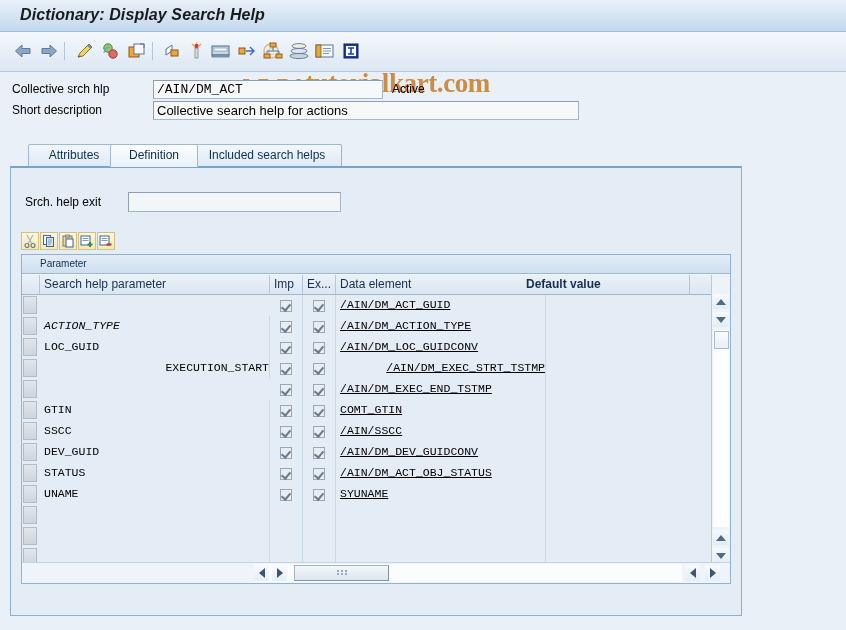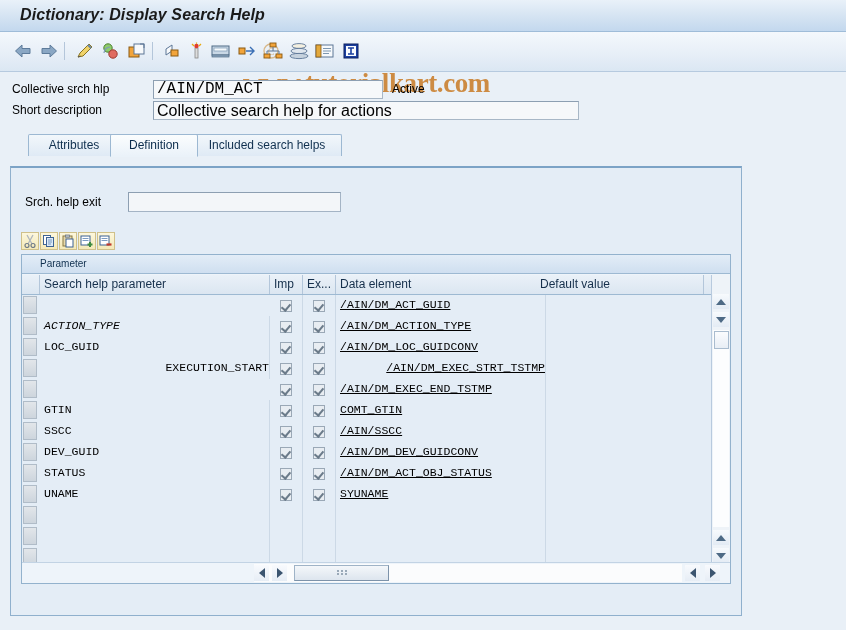--- a/index.html
+++ b/index.html
@@ -66,35 +66,35 @@
     line-height: 19px;
   }
   .field-input {
     position: absolute;
     height: 19px; box-sizing: border-box;
     background: #f6f8fa;
     border: 1px solid #a8b7c6;
     border-top-color: #8d9fb2;
     border-left-color: #8d9fb2;
     font-family: "Liberation Mono", monospace;
-    font-size: 16px;
+    font-size: 13px;
     line-height: 17px;
     padding: 0 3px;
     color: #000;
     white-space: nowrap; overflow: hidden;
   }
   .field-input.sans { font-family: "Liberation Sans", sans-serif; }
   .field-status {
     position: absolute;
     font-size: 12px; line-height: 19px; color: #000;
   }
 
   
   .tabstrip {
-    position: absolute; left: 10px; top: 134px; width: 732px; height: 22px;
+    position: absolute; left: 10px; top: 144px; width: 732px; height: 22px;
   }
   .tab {
     position: absolute; top: 0; height: 22px;
     box-sizing: border-box;
     font-size: 12px; color: #10304f;
     line-height: 21px;
     text-align: center;
     background: linear-gradient(to bottom, #f2f7fb 0%, #dfeaf5 100%);
     border: 1px solid #9cb8d2;
     border-bottom: none;
@@ -497,21 +497,21 @@
     <div class="grid">
 
       <div class="grid-title">Parameter</div>
 
       <div class="grid-head">
         <div class="hc" style="left:0; width:18px;"></div>
         <div class="hc" style="left:18px; width:230px;">Search help parameter</div>
         <div class="hc" style="left:248px; width:33px;">Imp</div>
         <div class="hc" style="left:281px; width:33px;">Ex...</div>
         <div class="hc" style="left:314px; width:210px;">Data element</div>
-        <div class="hc" style="left:514px; width:168px;">Default value</div>
+        <div class="hc" style="left:500px; width:168px;font-weight:bold;">Default value</div>
       </div>
 
       <div class="rows-area" id="rows-area">
           <div class="row" style="top: 0px;">
             <div class="selbtn"></div>
             <div class="chkcell" style="left: 248px; width: 33px;">
               <span class="chk on"></span>
             </div>
             <div class="chkcell" style="left: 281px; width: 33px;">
               <span class="chk on"></span>

